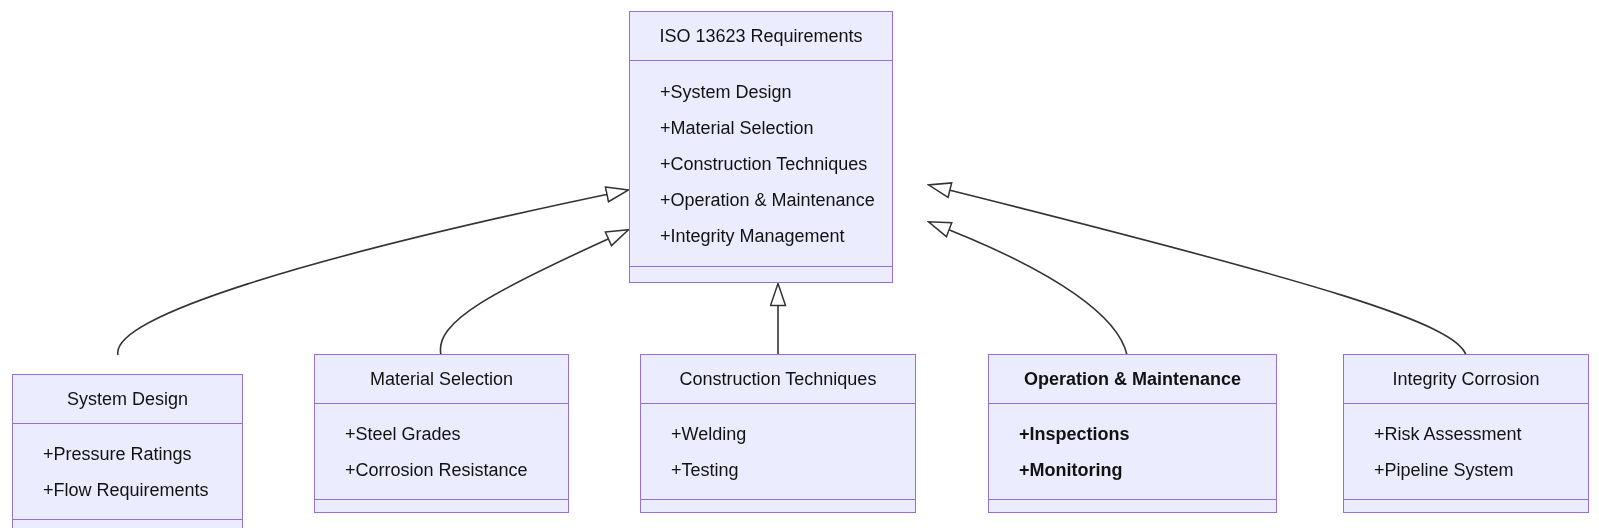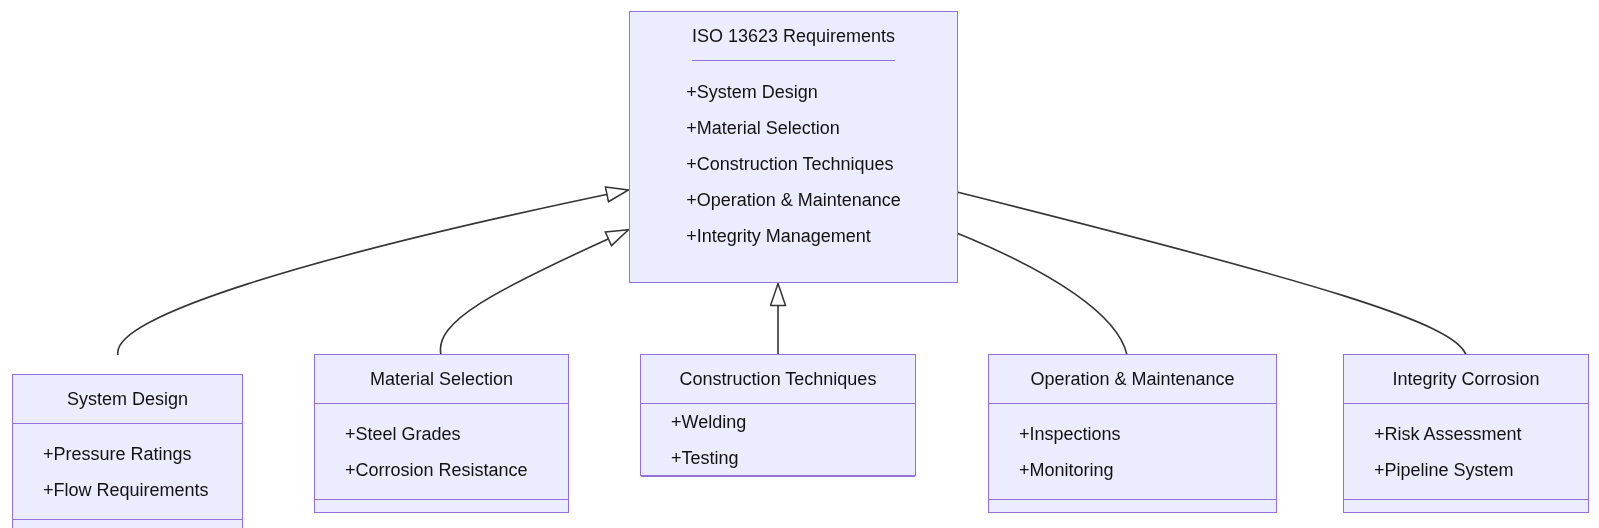--- a/index.html
+++ b/index.html
@@ -57,21 +57,21 @@
         <path d="M1,1 L23,8.5 L1,16 Z" fill="#ffffff" stroke="#333333" stroke-width="1.5"></path>
       </marker>
     </defs>
     <path class="edge" d="M118,355 C110,318 300,258 628,190" marker-end="url(#inherit)"></path>
     <path class="edge" d="M441,355 C434,322 490,292 628,230" marker-end="url(#inherit)"></path>
     <path class="edge" d="M778,355 L778,284" marker-end="url(#inherit)"></path>
     <path class="edge" d="M1127,355 C1119,318 1060,272 929,222" marker-end="url(#inherit)"></path>
     <path class="edge" d="M1466,355 C1456,324 1330,285 929,185" marker-end="url(#inherit)"></path>
   </svg>
 
-  <div class="class-box parent-box" style="left:629px; top:11px; width:329px; height:272px;align-items:center;">
+  <div class="class-box parent-box" style="left:629px; top:11px; width:264px; height:272px;">
     <div class="class-title">ISO 13623 Requirements</div>
     <div class="class-members">
       <div class="member">+System Design</div>
       <div class="member">+Material Selection</div>
       <div class="member">+Construction Techniques</div>
       <div class="member">+Operation &amp; Maintenance</div>
       <div class="member">+Integrity Management</div>
     </div>
     <div class="class-methods"></div>
   </div>
@@ -87,30 +87,30 @@
 
   <div class="class-box child-box" style="left:314px; top:354px; width:255px; height:159px;">
     <div class="class-title">Material Selection</div>
     <div class="class-members">
       <div class="member">+Steel Grades</div>
       <div class="member">+Corrosion Resistance</div>
     </div>
     <div class="class-methods"></div>
   </div>
 
-  <div class="class-box child-box" style="left:640px; top:354px; width:276px; height:122px;">
+  <div class="class-box child-box" style="left:640px; top:354px; width:276px; height:159px;">
     <div class="class-title">Construction Techniques</div>
     <div class="class-members">
       <div class="member">+Welding</div>
       <div class="member">+Testing</div>
     </div>
     <div class="class-methods"></div>
   </div>
 
-  <div class="class-box child-box" style="left:988px; top:354px; width:289px; height:159px;">
+  <div class="class-box child-box" style="left:988px; top:354px; width:289px; height:159px;font-weight:bold;">
     <div class="class-title">Operation &amp; Maintenance</div>
     <div class="class-members">
       <div class="member">+Inspections</div>
       <div class="member">+Monitoring</div>
     </div>
     <div class="class-methods"></div>
   </div>
 
   <div class="class-box child-box" style="left:1343px; top:354px; width:246px; height:159px;">
     <div class="class-title">Integrity Corrosion</div>

